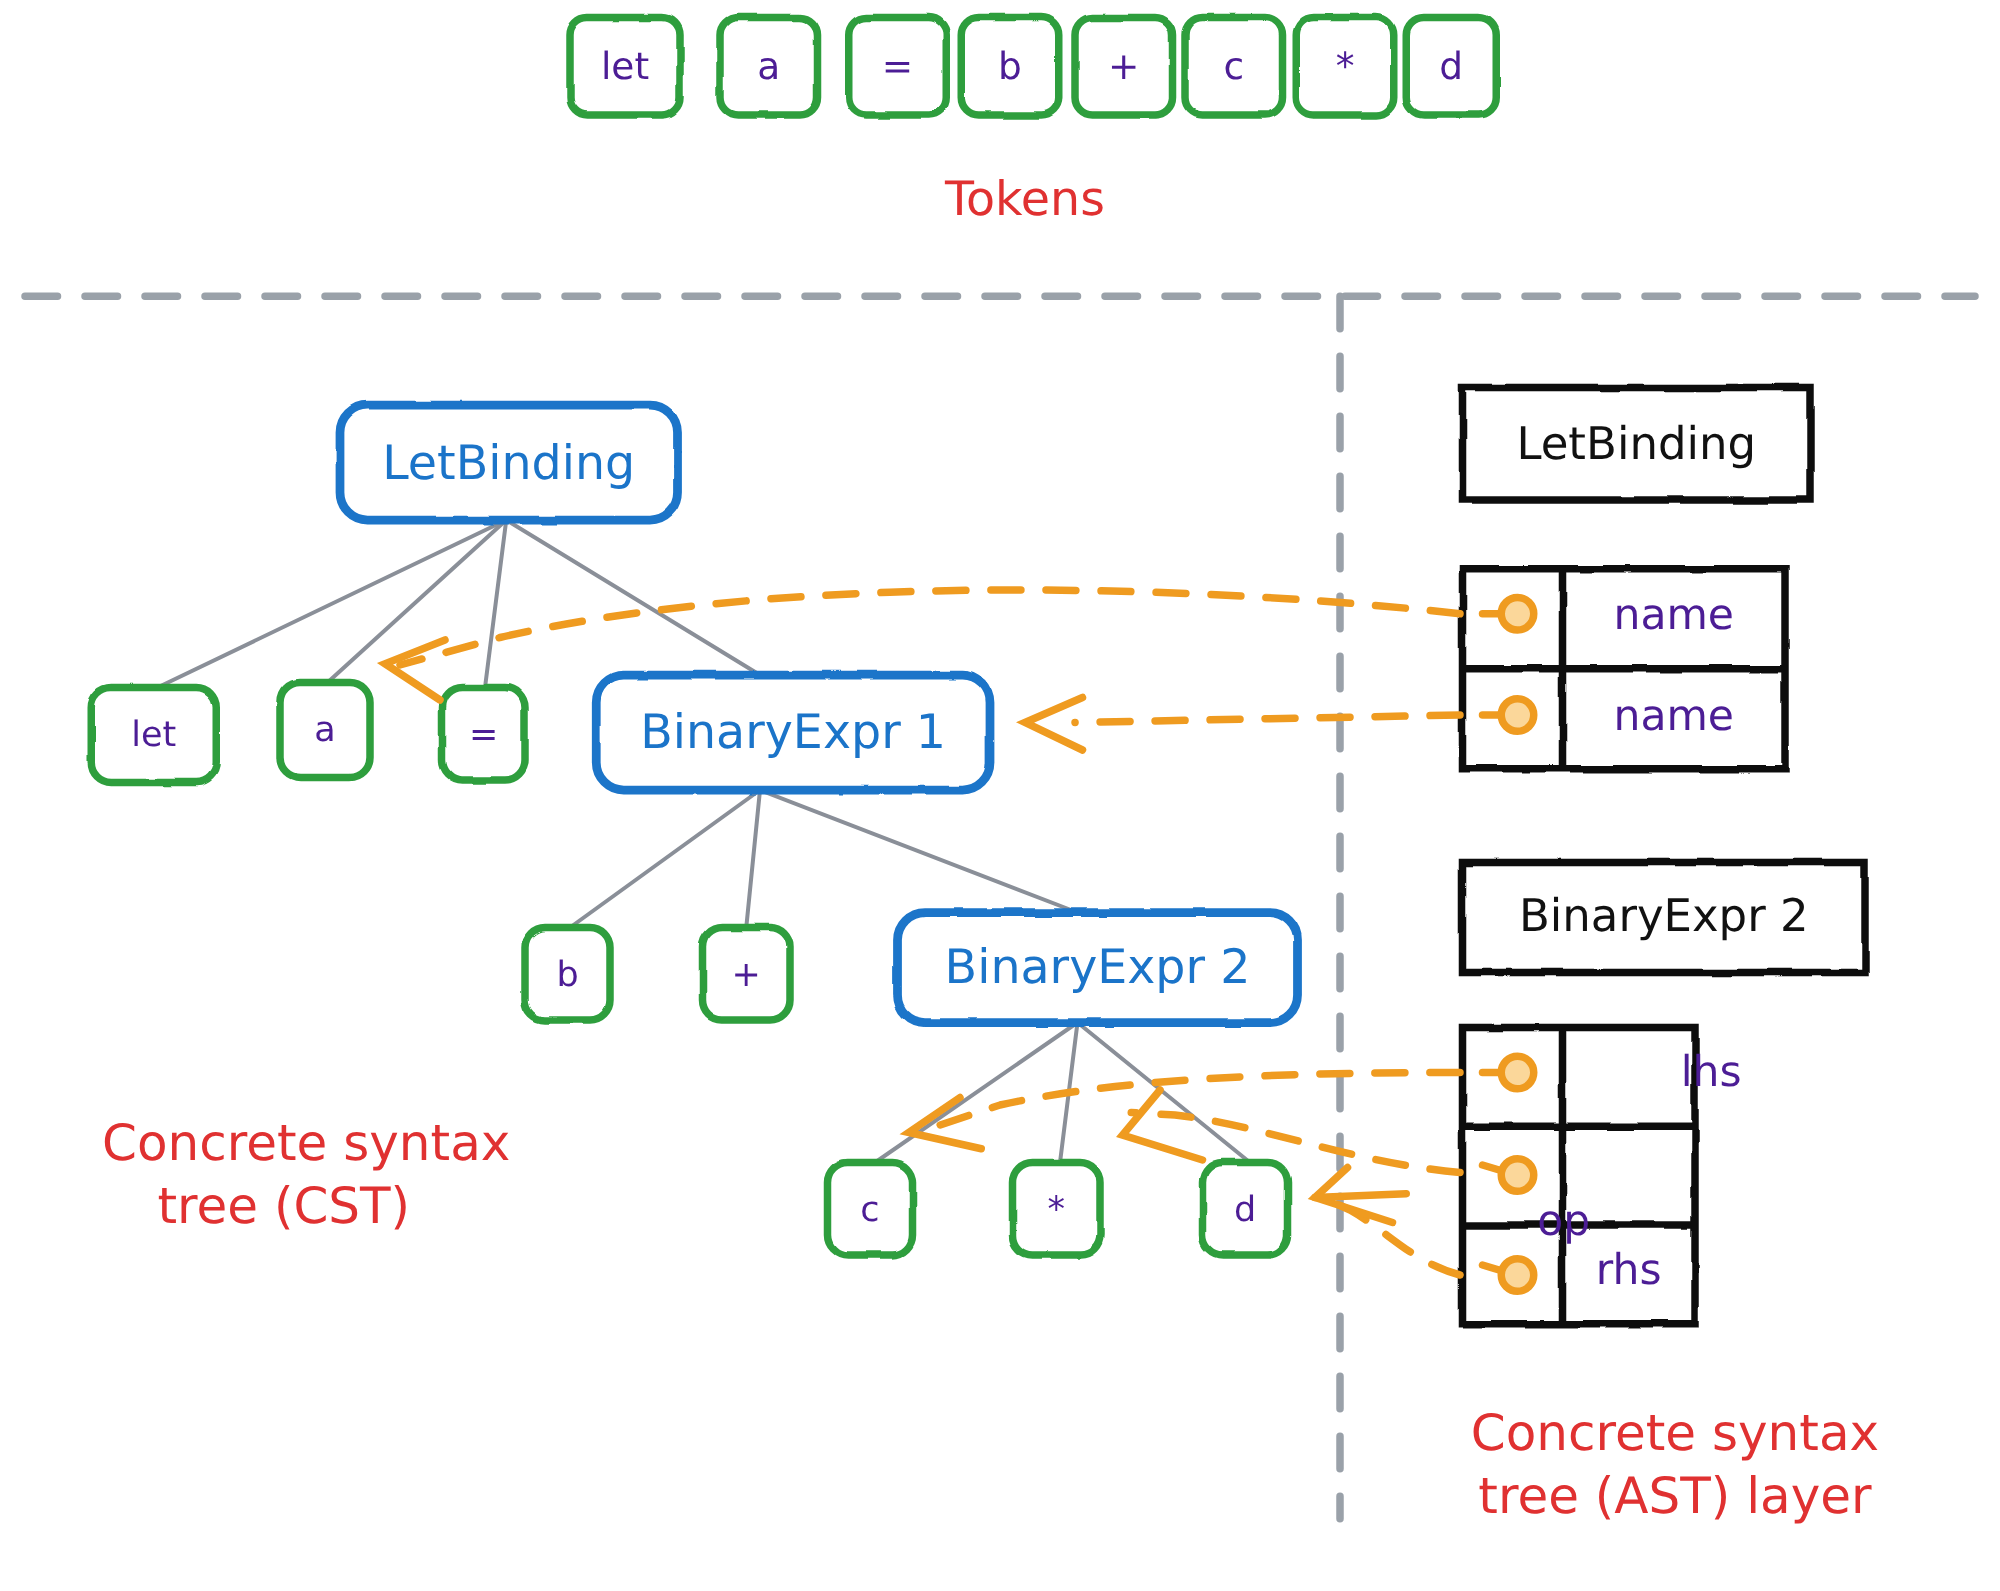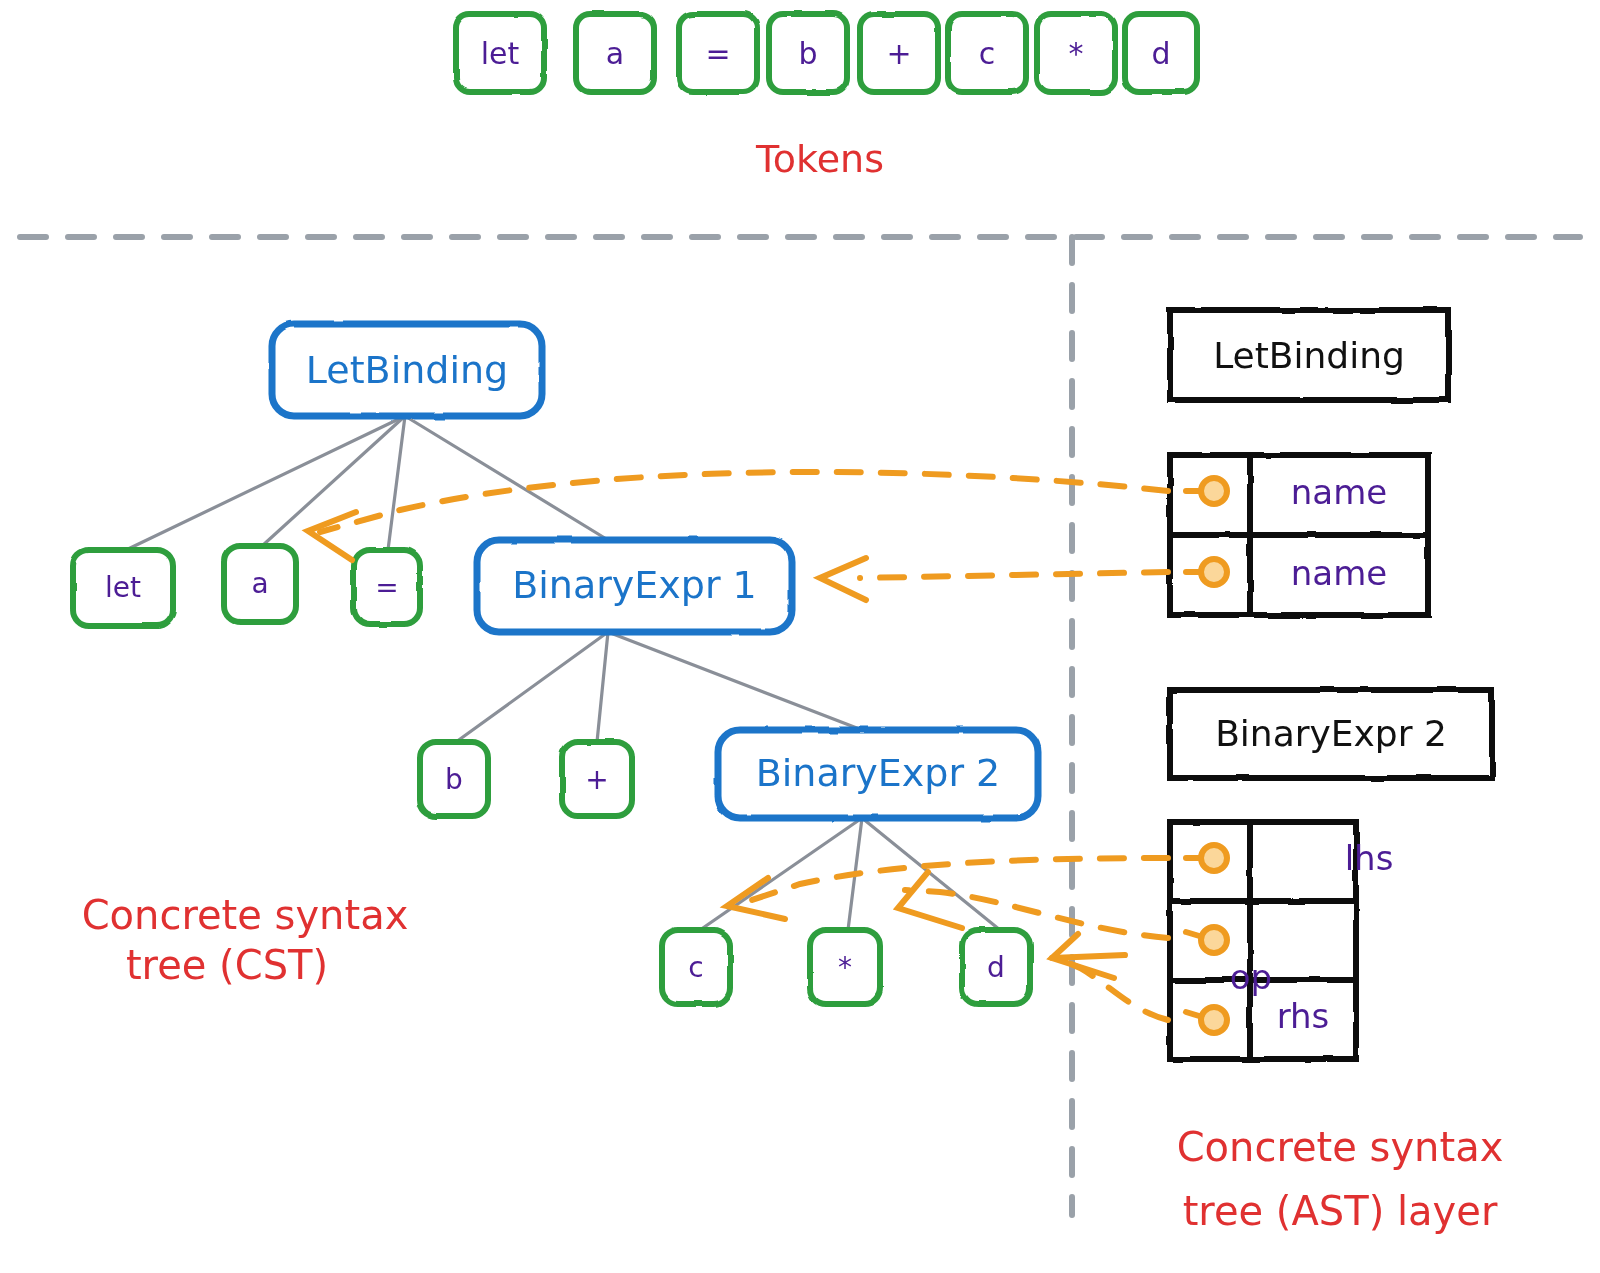--- a/index.html
+++ b/index.html
@@ -210,13 +210,13 @@
 <div class="lbl ast-field-text" style="left:1250px; top:553px; width:178px; text-align:center;">name</div>
 
 <div class="lbl ast-field-text" style="left:1316px; top:838px; width:106px; text-align:center;">lhs</div>
 <div class="lbl ast-field-text" style="left:1198px; top:917px; width:106px; text-align:center;margin-top:40px;">op</div>
 <div class="lbl ast-field-text" style="left:1250px; top:996px; width:106px; text-align:center;">rhs</div>
 
 <div class="lbl caption big" style="left:50px; top:888px; width:390px;">Concrete syntax</div>
 <div class="lbl caption big" style="left:32px; top:938px; width:390px;">tree (CST)</div>
 
 <div class="lbl caption big" style="left:1130px; top:1120px; width:420px;">Concrete syntax</div>
-<div class="lbl caption big" style="left:1130px; top:1170px; width:420px;margin-top:14px;">tree (AST) layer</div>
+<div class="lbl caption big" style="left:1130px; top:1170px; width:420px;">tree (AST) layer</div>
 
 </body></html>

